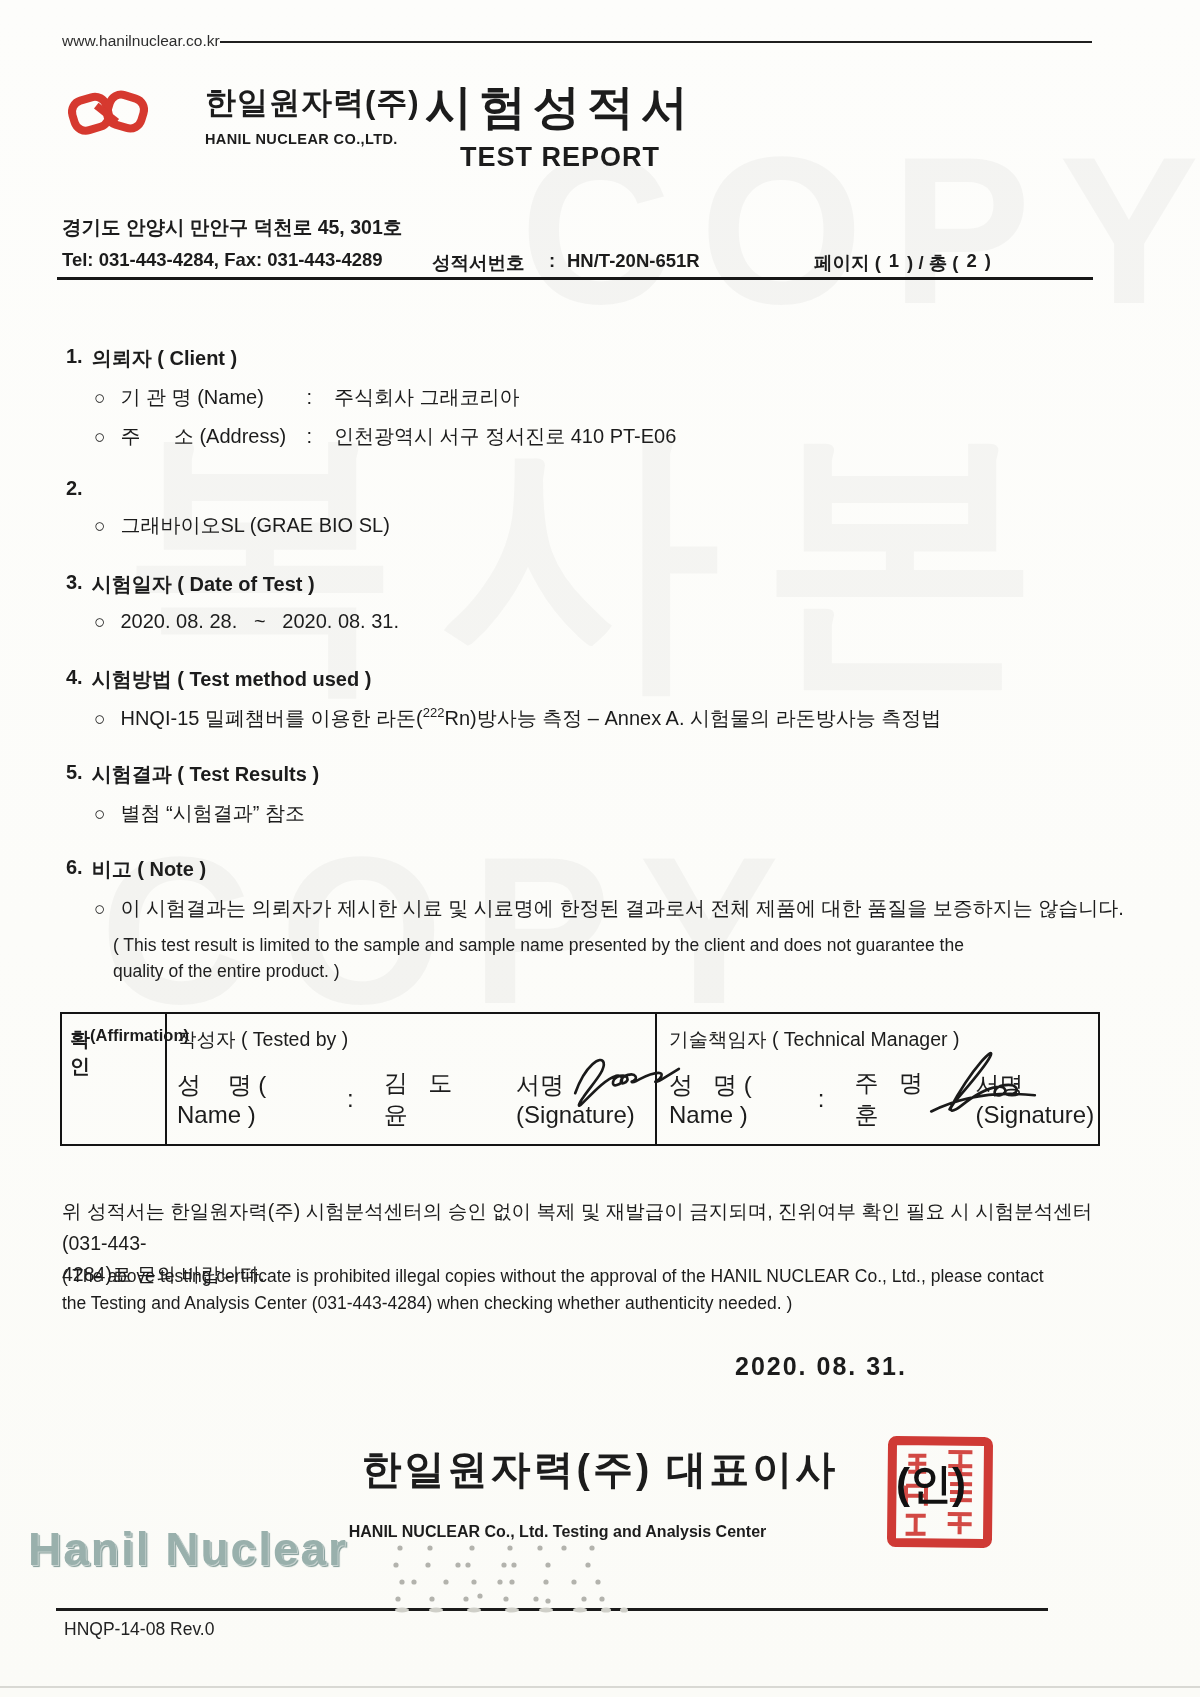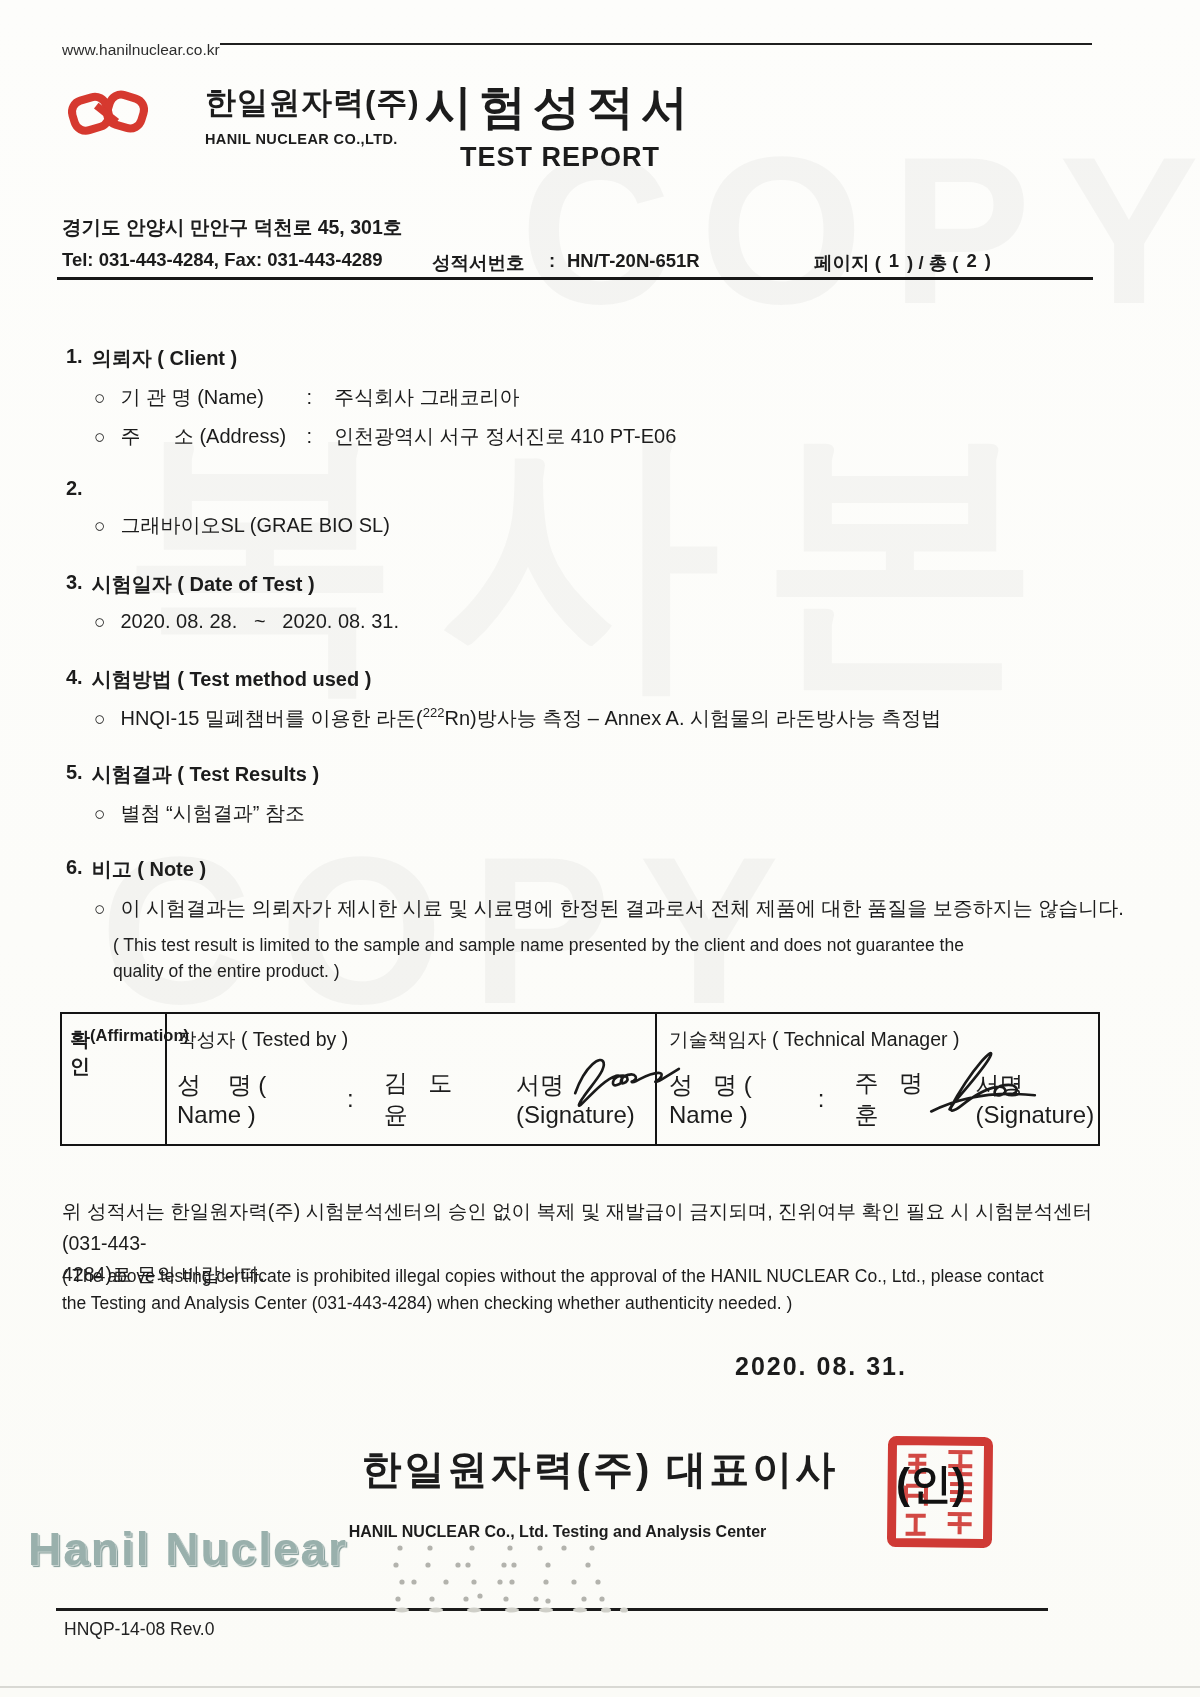--- a/index.html
+++ b/index.html
@@ -13,21 +13,21 @@
   [data-bind] { white-space:pre-wrap; }
 
   
   .ghost { position:absolute; font-weight:bold; color:#111; pointer-events:none; z-index:0; }
   #ghost-copy-1 { left:520px; top:110px; font-size:210px; letter-spacing:28px; opacity:.032; }
   #ghost-kr-1   { left:120px; top:370px; font-size:280px; letter-spacing:40px; opacity:.026; }
   #ghost-copy-2 { left:100px; top:810px; font-size:210px; letter-spacing:28px; opacity:.03; }
   .content { position:absolute; inset:0; z-index:1; }
 
   
-  #website-row { top:41px; left:62px; width:1030px; display:flex; align-items:flex-start; }
+  #website-row { top:32px; left:62px; width:1030px; display:flex; align-items:center; }
   #website-row .site { font-size:15.5px; color:#2d2d2d; }
   #website-row .rule { flex:1; border-top:2.5px solid #1f1f1f; height:0; margin-top:2px; }
 
   #logo { top:80px; left:64px; width:88px; height:66px; }
   #company { top:82px; left:162px;margin-left:43px; }
   #company .kr { font-size:31px; font-weight:bold; letter-spacing:1px; }
   #company .en { font-size:14.5px; font-weight:bold; margin-top:7px; letter-spacing:.4px; }
 
   #title-block { top:76px; left:390px; width:340px; text-align:center; }
   #title-block .kr { font-size:47px; font-weight:bold; letter-spacing:7px; }

